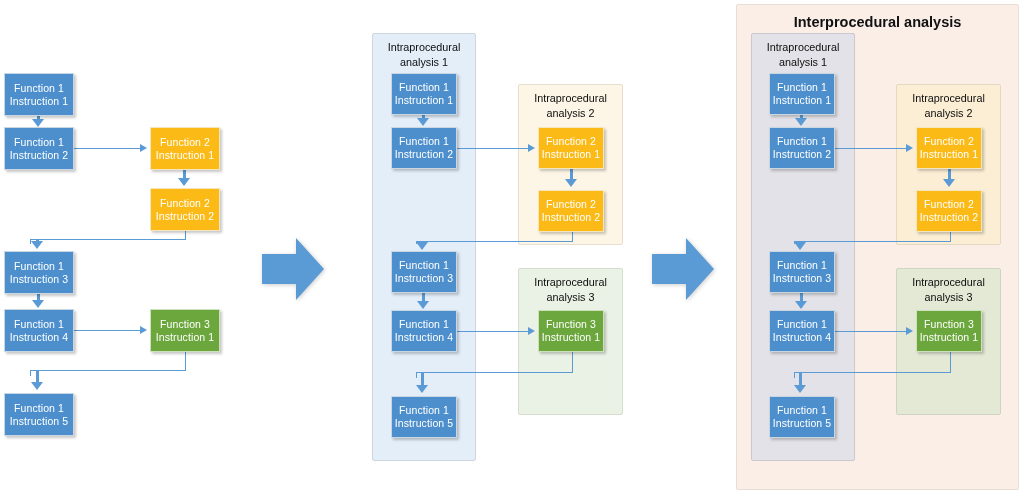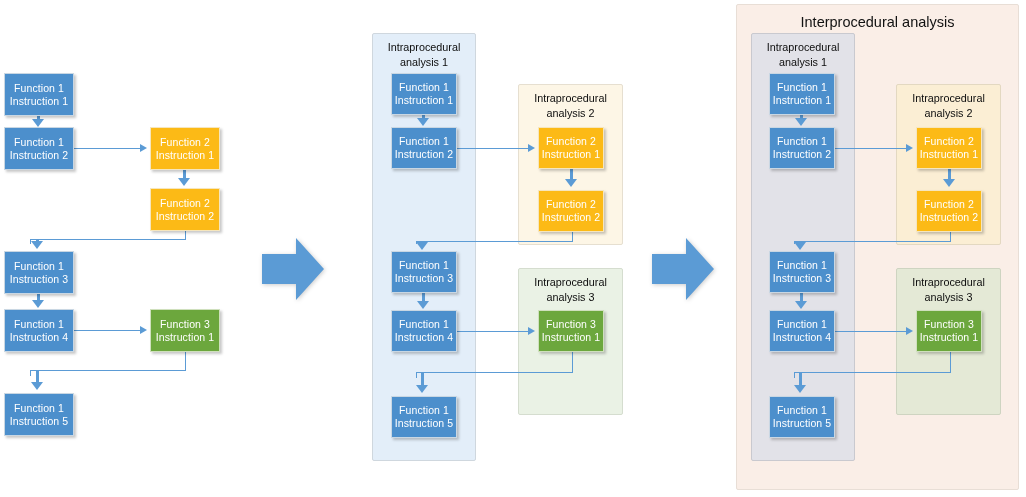--- a/index.html
+++ b/index.html
@@ -34,21 +34,21 @@
   }
   .group.g-blue  {background:#e3eef9;border:1px solid #cfd7de;}
   .group.g-orange{background:#fdf6e6;border:1px solid #e6dfd0;}
   .group.g-green {background:#eaf2e5;border:1px solid #d5ddcf;}
   .group.g-grey  {background:#e2e2e8;border:1px solid #c9c9cf;}
   .group.g-orange2{background:#fbeed4;border:1px solid #e3d8c1;}
   .group.g-green2{background:#e4e9d6;border:1px solid #ced4c1;}
   .group.g-pink  {background:#faeee7;border:1px solid #e8ded6;}
   .group.g-pink > .ptitle{
     position:absolute;left:0;right:0;top:8px;text-align:center;
-    color:#111111;font-size:14.5px;font-weight:normal;line-height:18px;
+    color:#111111;font-size:14.5px;font-weight:bold;line-height:18px;
   }
 
   
   .conn{position:absolute;background:#5b9bd5;z-index:5;}
   .conn.h{height:1px;}
   .conn.v{width:1px;}
   .tip{position:absolute;width:0;height:0;z-index:5;}
   .tip.right{border-top:4.5px solid transparent;border-bottom:4.5px solid transparent;border-left:7px solid #5b9bd5;}
 
   

